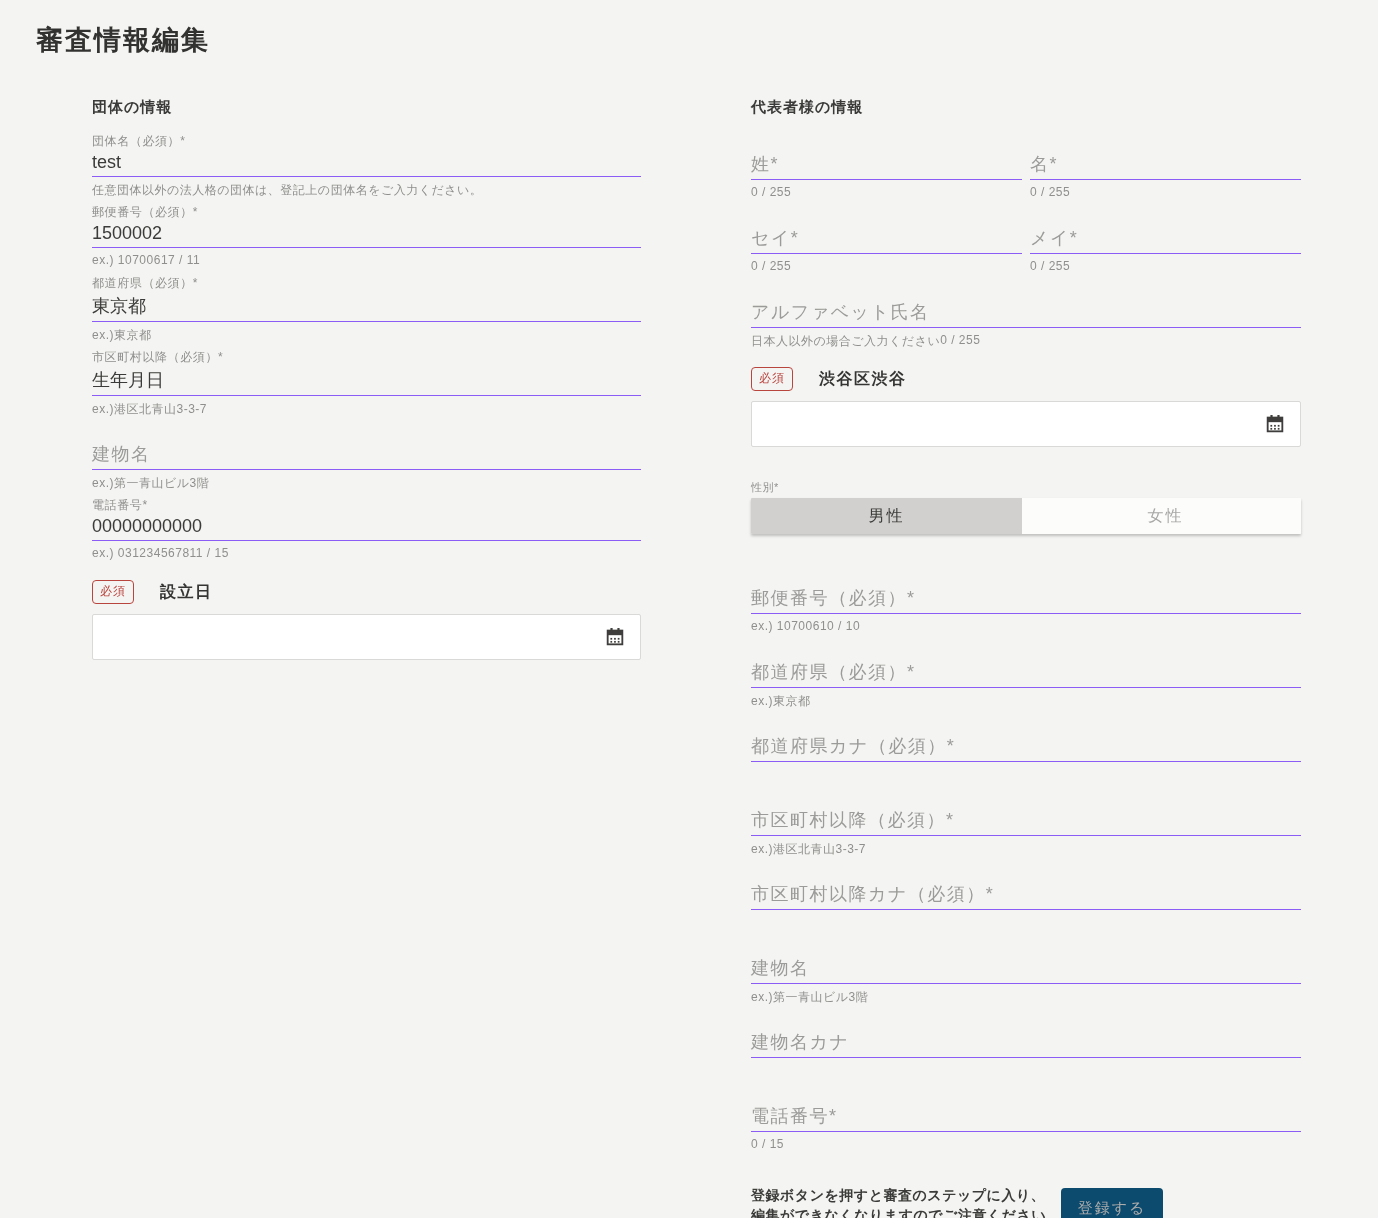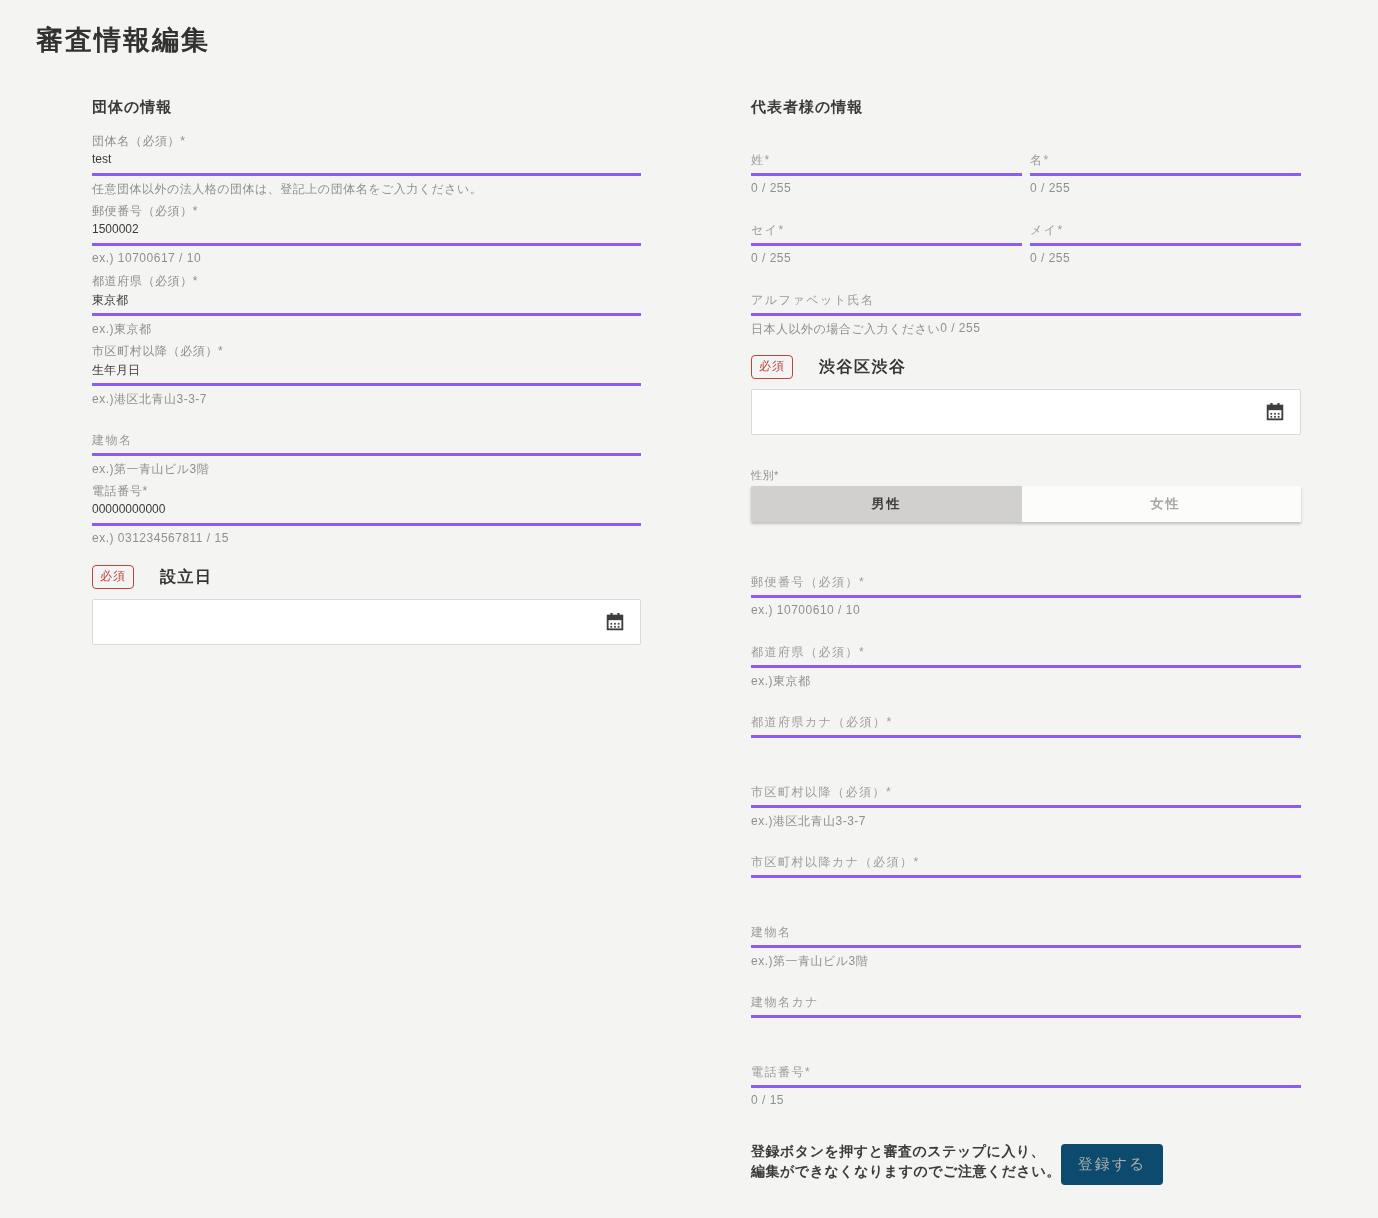--- a/index.html
+++ b/index.html
@@ -16,22 +16,22 @@
 
   .columns { display:flex; margin:40px 0 0 56px; }
   .col-left  { width:549px; margin-right:110px; }
   .col-right { width:550px; }
 
   .section-heading { font-size:15px; font-weight:700; letter-spacing:1px; margin:0 0 16px 0; color:#3b3b39; }
 
   .field { }
   .flabel { height:19px; font-size:12px; color:#8f8f8d; letter-spacing:0.6px; }
   .fvalue {
-    min-height:24px; font-size:12px; color:#3b3b39;
-    padding-bottom:3px; border-bottom:3px solid #8b5cf6;
+    min-height:24px; font-size:18px; color:#3b3b39;
+    padding-bottom:3px; border-bottom:1px solid #8b5cf6;
     cursor:text; white-space:nowrap;
   }
   .fvalue.empty { color:#9b9b99; letter-spacing:1.5px; }
   .fhelper {
     display:flex; justify-content:flex-start;
     font-size:12px; color:#8f8f8d; letter-spacing:0.5px;
     padding-top:5px; height:27px;
   }
   .row2 { display:flex; gap:8px; }
   .row2 .field { flex:1; min-width:0; }
@@ -47,21 +47,21 @@
     display:flex; align-items:center; justify-content:flex-end;
     padding:0 13px; cursor:text;
   }
   .cal-btn { width:24px; height:24px; display:flex; align-items:center; justify-content:center; cursor:pointer; }
 
   .gender-label { font-size:11px; color:#8f8f8d; letter-spacing:0.5px; margin:33px 0 3px 0; }
   .toggle {
     display:flex; height:36px; margin-bottom:33px;
     box-shadow:0 2px 3px rgba(0,0,0,0.22); border-radius:1px; overflow:hidden;
   }
-  .opt { flex:1; display:flex; align-items:center; justify-content:center; font-size:13px; letter-spacing:2px; cursor:pointer;font-weight:bold; }
+  .opt { flex:1; display:flex; align-items:center; justify-content:center; font-size:16px; letter-spacing:2px; cursor:pointer; }
   .opt-selected   { background:#d2d0ce; color:#3b3b39; }
   .opt-unselected { background:#fcfcfb; color:#a7a7a5;padding-left:8px; }
 
   .footer { display:flex; justify-content:flex-start; align-items:flex-start; margin-top:26px; }
   .note { font-size:14px; font-weight:700; line-height:1.45; letter-spacing:0.5px; color:#3b3b39; }
   .submit-btn {
     background:#0c4a6e; color:#adadab; font-size:15px; letter-spacing:2px;
     border:none; border-radius:4px; padding:11px 17px; margin-top:3px; cursor:default;
     font-family:inherit;
   }
@@ -85,21 +85,21 @@
           <span></span>
         </div>
       </div>
 
 
       <div class="field">
         <div class="flabel">郵便番号（必須）*</div>
         <div class="fvalue">1500002</div>
         <div class="fhelper">
           <span>ex.) 1070061</span>
-          <span>7 / 10</span>
+          <span>7 / 11</span>
         </div>
       </div>
 
       <div class="field">
         <div class="flabel">都道府県（必須）*</div>
         <div class="fvalue">東京都</div>
         <div class="fhelper">
           <span>ex.)東京都</span>
           <span></span>
         </div>

